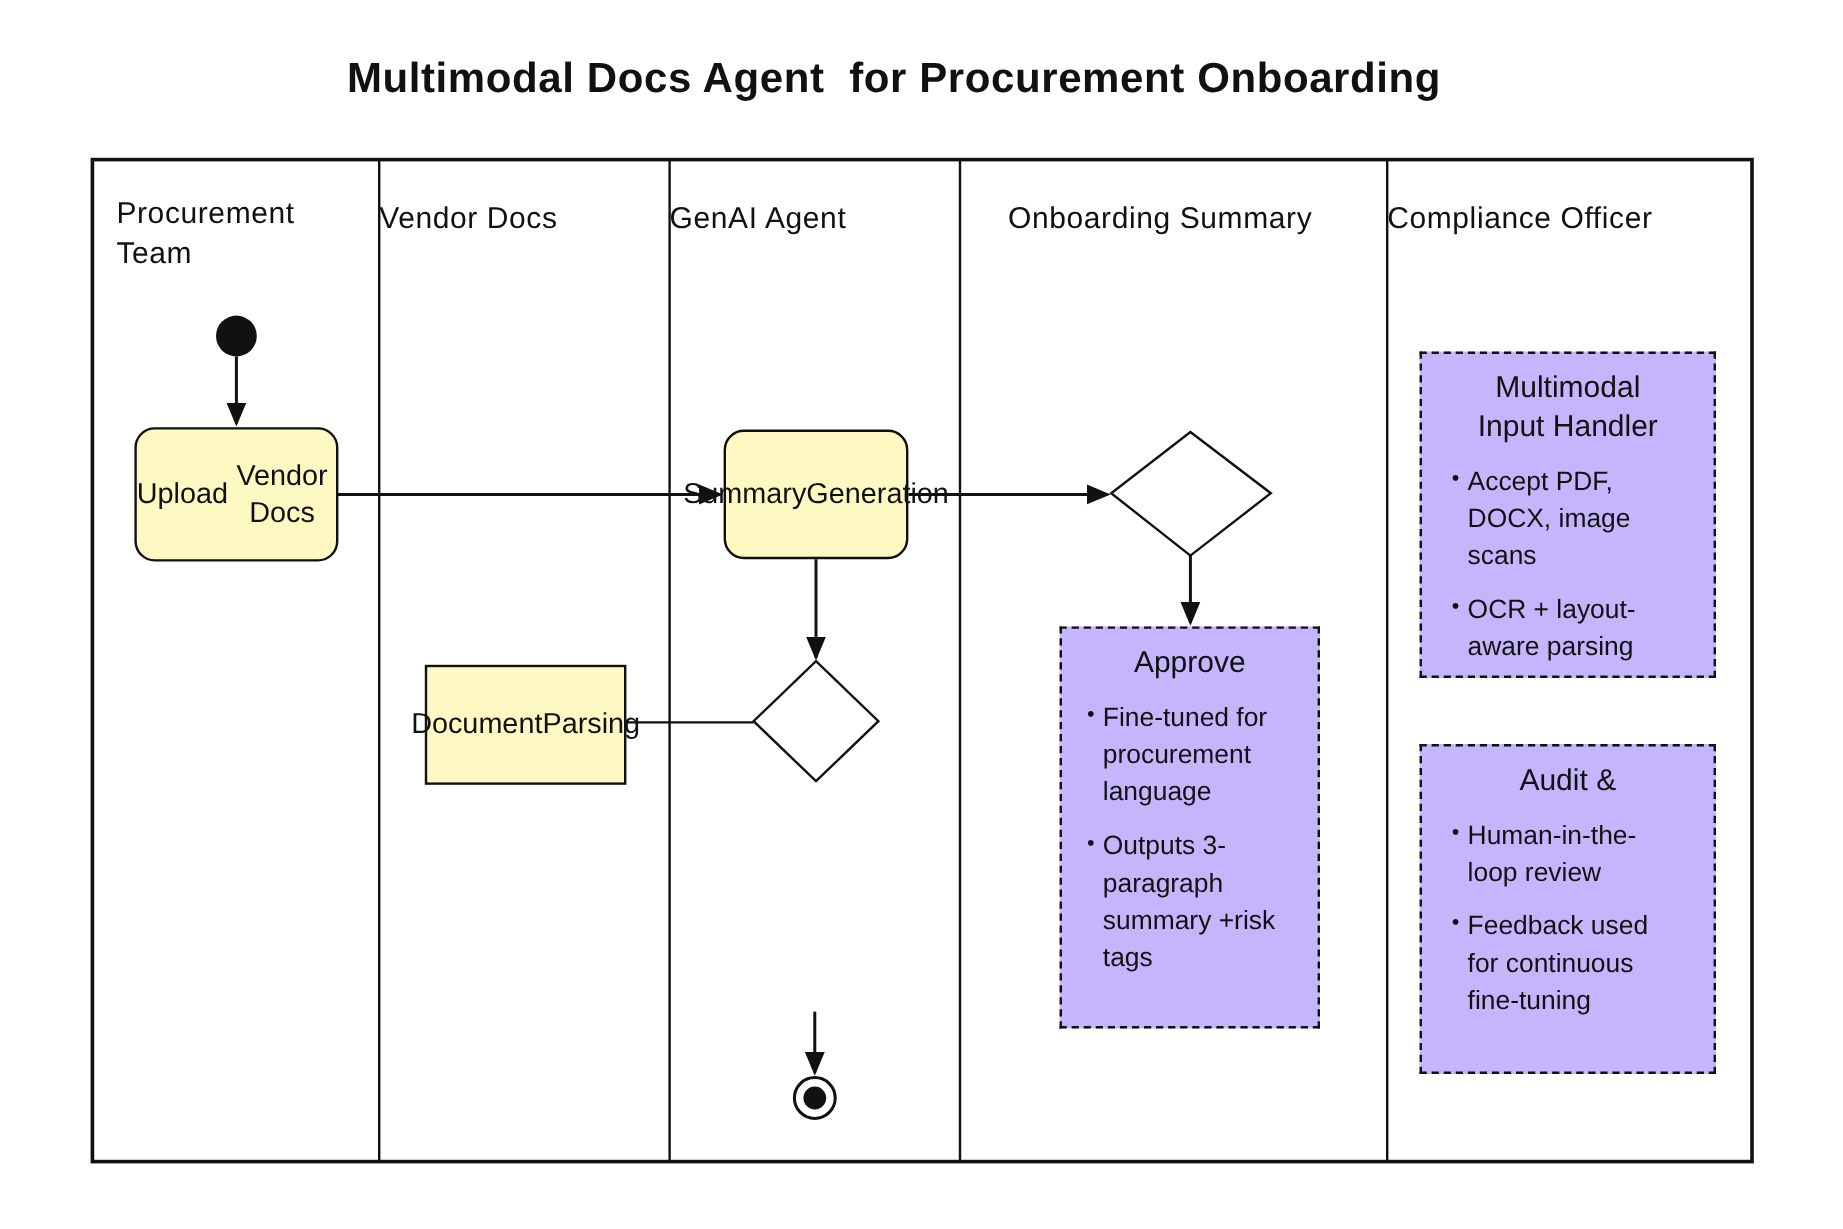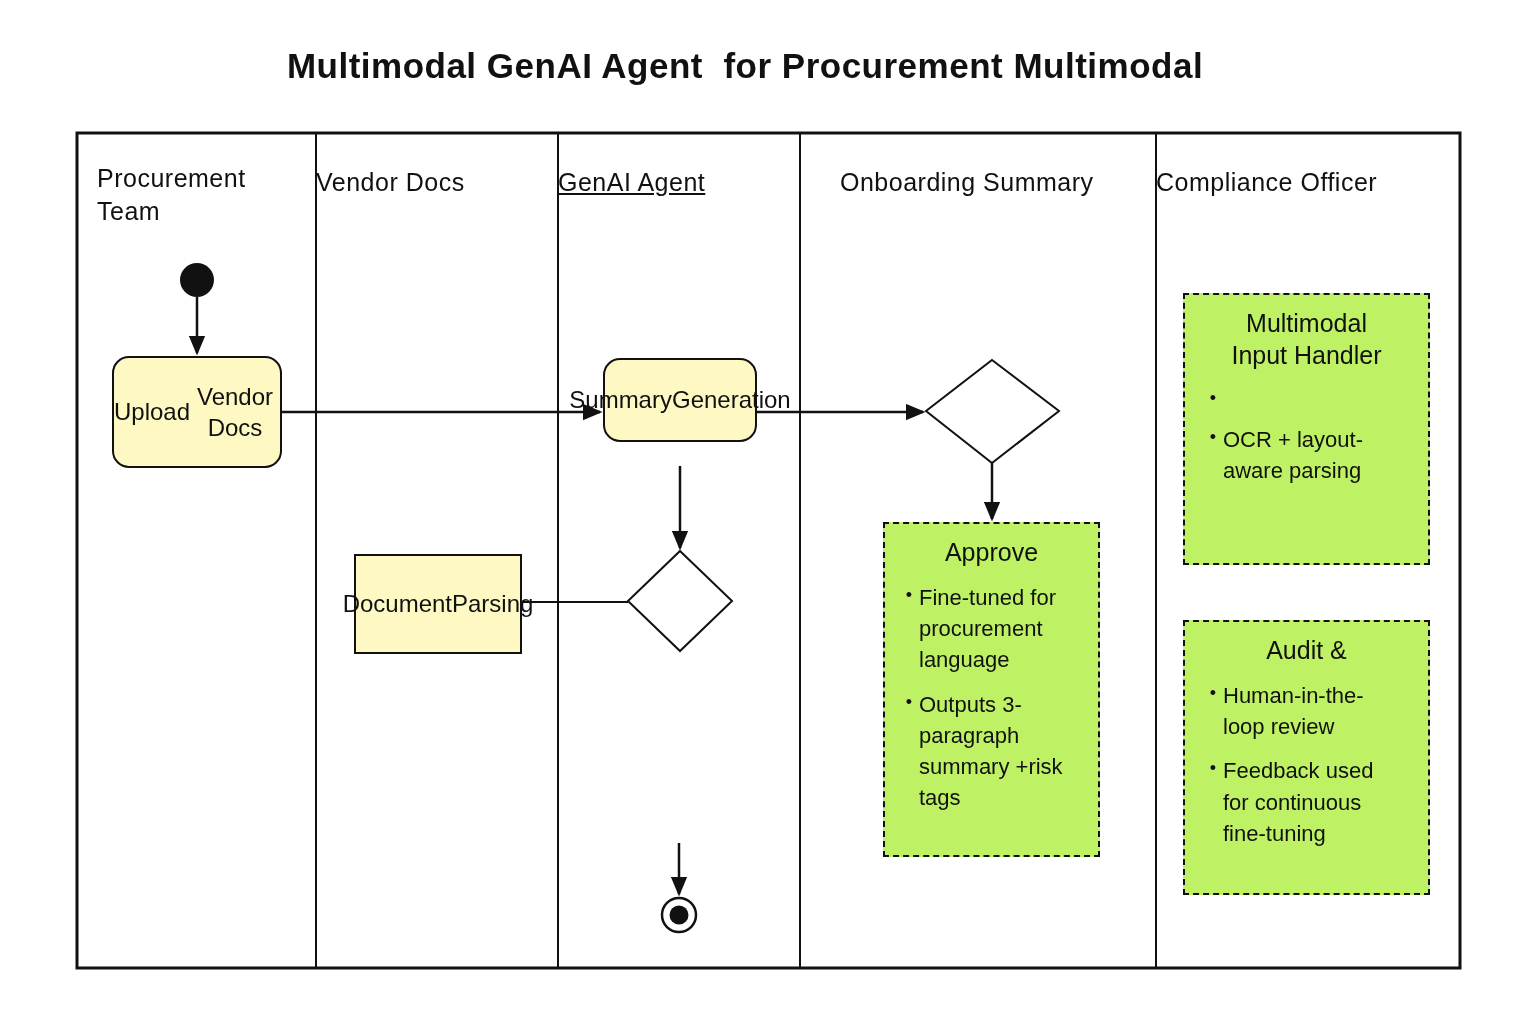--- a/index.html
+++ b/index.html
@@ -17,21 +17,21 @@
     letter-spacing:0.5px;font-weight:500;
   }
   .activity{
     position:absolute;display:flex;flex-direction:row;justify-content:center;
     align-items:center;background:#fef9c3;border:2.5px solid #111;
     font-size:24px;line-height:1.3;text-align:center;box-sizing:border-box;
   }
   .rounded{border-radius:17px;}
   .dashed-box{
     position:absolute;border:2.5px dashed #111;box-sizing:border-box;
-    background:#bef264;
+    background:#c4b5fd;
   }
   .dashed-title{
     text-align:center;font-size:25px;line-height:1.28;margin-top:12px;
   }
   .bullets{margin-top:14px;}
   .bullet-row{display:flex;align-items:flex-start;margin-bottom:13px;}
   .bullet-marker{font-size:18px;line-height:1.45;width:20px;flex:0 0 20px;text-align:center;}
   .bullet-text{font-size:22px;line-height:1.42;}
   .review .bullet-text{width:162px;}
   .compliance .bullet-text{width:158px;}
@@ -66,34 +66,34 @@
     <line x1="992" y1="463" x2="992" y2="519" stroke="#111" stroke-width="2.5" marker-end="url(#arrow)"></line>
     <line x1="679" y1="843" x2="679" y2="894" stroke="#111" stroke-width="2.5" marker-end="url(#arrow)"></line>
 
     <polygon points="680,551 732,601 680,651 628,601" fill="#fff" stroke="#111" stroke-width="2"></polygon>
     <polygon points="992,360 1059,411 992,463 926,411" fill="#fff" stroke="#111" stroke-width="2"></polygon>
 
     <circle cx="679" cy="915" r="17" fill="#fff" stroke="#111" stroke-width="2.5"></circle>
     <circle cx="679" cy="915" r="9.5" fill="#111"></circle>
   </svg>
 
-  <div class="title">Multimodal GenAI Agent  for Procurement Multimodal</div>
+  <div class="title">Multimodal Docs Agent  for Procurement Onboarding</div>
 
   <div class="lane-header" style="left:97px;top:162px;width:200px;">Procurement Team</div>
   <div class="lane-header" style="left:316px;top:166px;width:242px;">Vendor Docs</div>
-  <div class="lane-header" style="left:558px;top:166px;width:214px;text-decoration:underline;">GenAI Agent</div>
+  <div class="lane-header" style="left:558px;top:166px;width:214px;">GenAI Agent</div>
   <div class="lane-header" style="left:840px;top:166px;width:356px;">Onboarding Summary</div>
   <div class="lane-header" style="left:1156px;top:166px;width:304px;">Compliance Officer</div>
 
   <div class="activity rounded" style="left:112px;top:356px;width:170px;height:112px;">
     <div>Upload</div>
     <div>Vendor Docs</div>
   </div>
 
-  <div class="activity rounded" style="left:603px;top:358px;width:154px;height:84px;">
+  <div class="activity rounded" style="left:603px;top:358px;width:154px;height:108px;">
     <div>Summary</div>
     <div>Generation</div>
   </div>
 
   <div class="activity" style="left:354px;top:554px;width:168px;height:100px;">
     <div>Document</div>
     <div>Parsing</div>
   </div>
 
 
@@ -114,20 +114,21 @@
   </div>
 
   <div class="dashed-box compliance" style="left:1183px;top:293px;width:247px;height:272px;">
     <div class="dashed-title">
       <div>Multimodal</div>
       <div>Input Handler</div>
     </div>
     <div class="bullets">
       <div class="bullet-row">
         <span class="bullet-marker">•</span>
+        <span class="bullet-text">Accept PDF, DOCX, image scans</span>
       </div>
       <div class="bullet-row">
         <span class="bullet-marker">•</span>
         <span class="bullet-text">OCR + layout-aware parsing</span>
       </div>
     </div>
   </div>
 
   <div class="dashed-box compliance" style="left:1183px;top:620px;width:247px;height:275px;">
     <div class="dashed-title">

